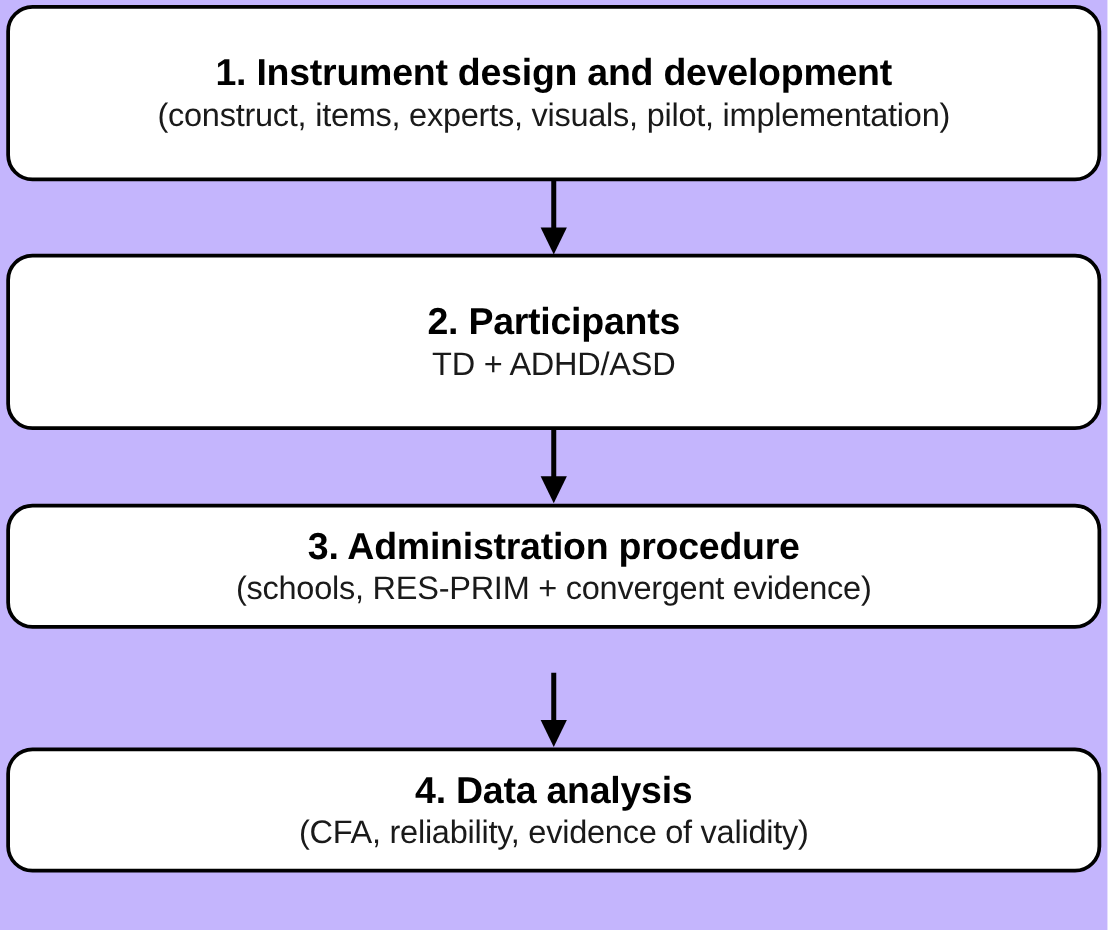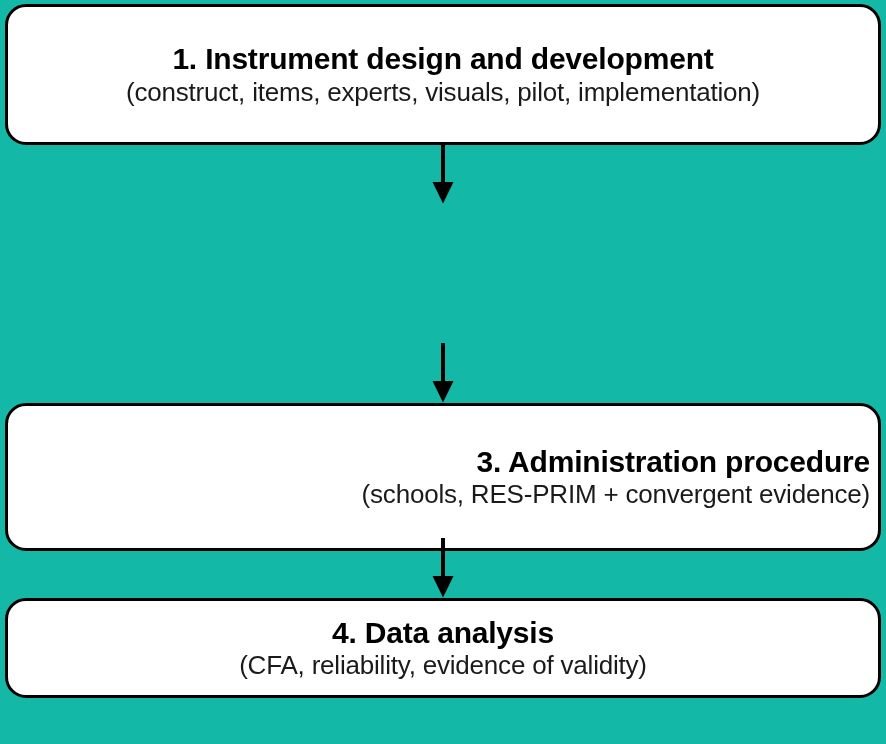--- a/index.html
+++ b/index.html
@@ -10,21 +10,21 @@
   }
   body {
     font-family: "Liberation Sans", "DejaVu Sans", sans-serif;
     color: #000000;
   }
 
   #flowchart {
     position: relative;
     width: 886px;
     height: 744px;
-    background: #14b8a6;
+    background: #c4b5fd;
     overflow: hidden;
     box-sizing: border-box;
   }
 
   .stage-box {
     position: absolute;
     left: 5px;
     width: 876px;
     box-sizing: border-box;
     border: 3px solid #000000;
@@ -52,21 +52,21 @@
     font-weight: normal;
     line-height: 1.18;
     letter-spacing: -0.2px;
     white-space: nowrap;
     color: #1a1a1a;
   }
 
   
   #box-1 { top: 4px;   height: 141px; }
   #box-2 { top: 203px; height: 141px; }
-  #box-3 { top: 403px; height: 148px; align-items: flex-end; }
+  #box-3 { top: 403px; height: 100px; }
   #box-4 { top: 598px; height: 100px; }
 
   
   .connector {
     position: absolute;
     left: 432px;
     width: 22px;
     height: 60px;
   }
   #connector-1 { top: 144px; }
@@ -89,20 +89,24 @@
     <div class="stage-detail">(construct, items, experts, visuals, pilot, implementation)</div>
   </div>
 
   <div class="connector" id="connector-1">
     <svg viewBox="0 0 22 60" xmlns="http://www.w3.org/2000/svg" aria-hidden="true">
       <rect x="9" y="0" width="4" height="42" fill="#000000"></rect>
       <polygon points="0.5,38 21.5,38 11,59.5" fill="#000000"></polygon>
     </svg>
   </div>
 
+  <div class="stage-box" id="box-2">
+    <div class="stage-title">2. Participants</div>
+    <div class="stage-detail">TD + ADHD/ASD</div>
+  </div>
 
   <div class="connector" id="connector-2">
     <svg viewBox="0 0 22 60" xmlns="http://www.w3.org/2000/svg" aria-hidden="true">
       <rect x="9" y="0" width="4" height="42" fill="#000000"></rect>
       <polygon points="0.5,38 21.5,38 11,59.5" fill="#000000"></polygon>
     </svg>
   </div>
 
   <div class="stage-box" id="box-3">
     <div class="stage-title">3. Administration procedure</div>

